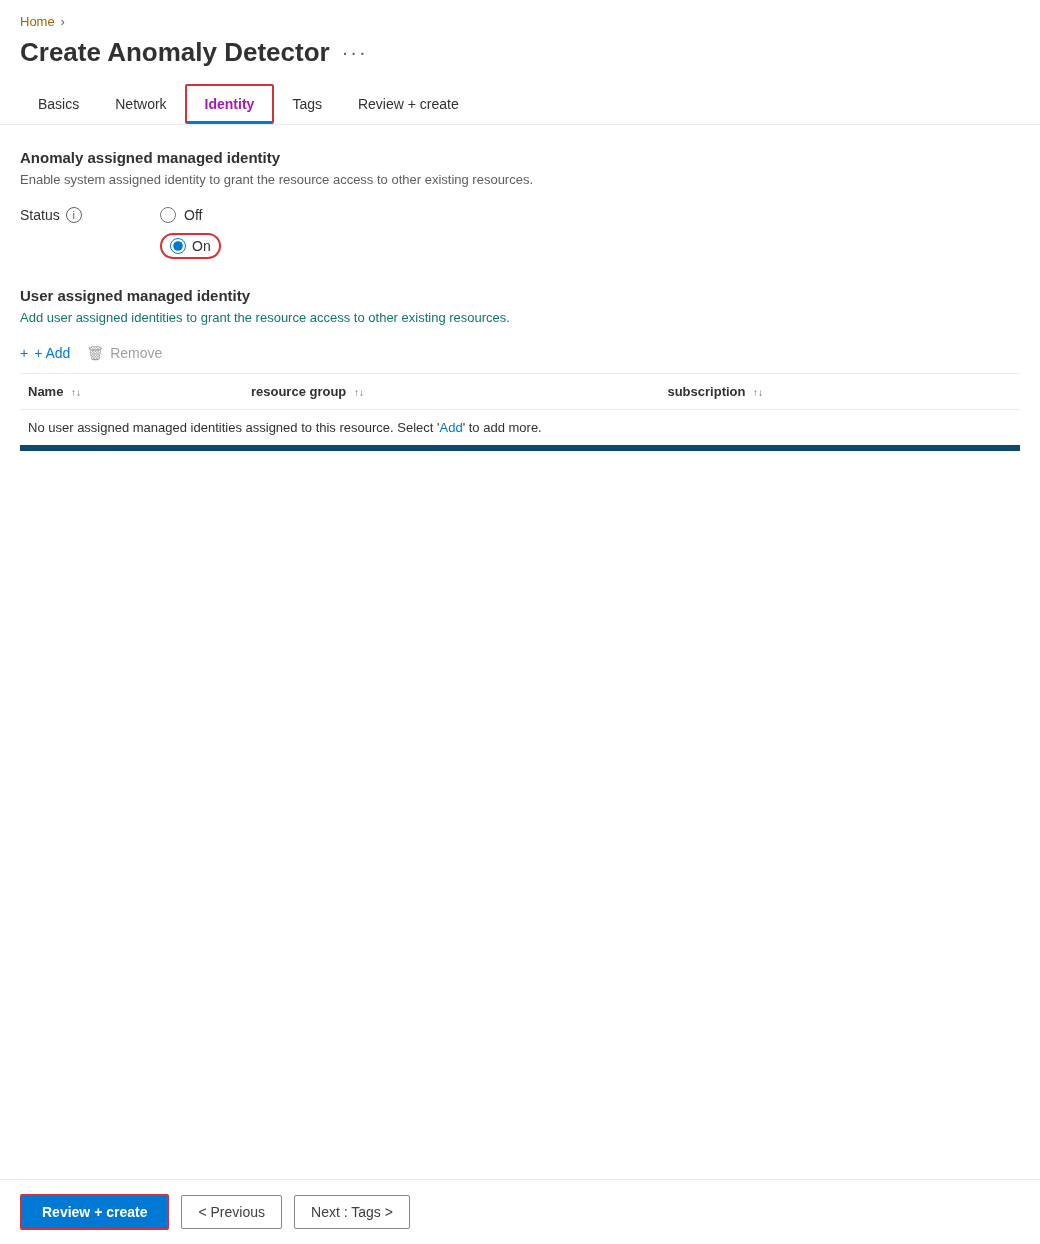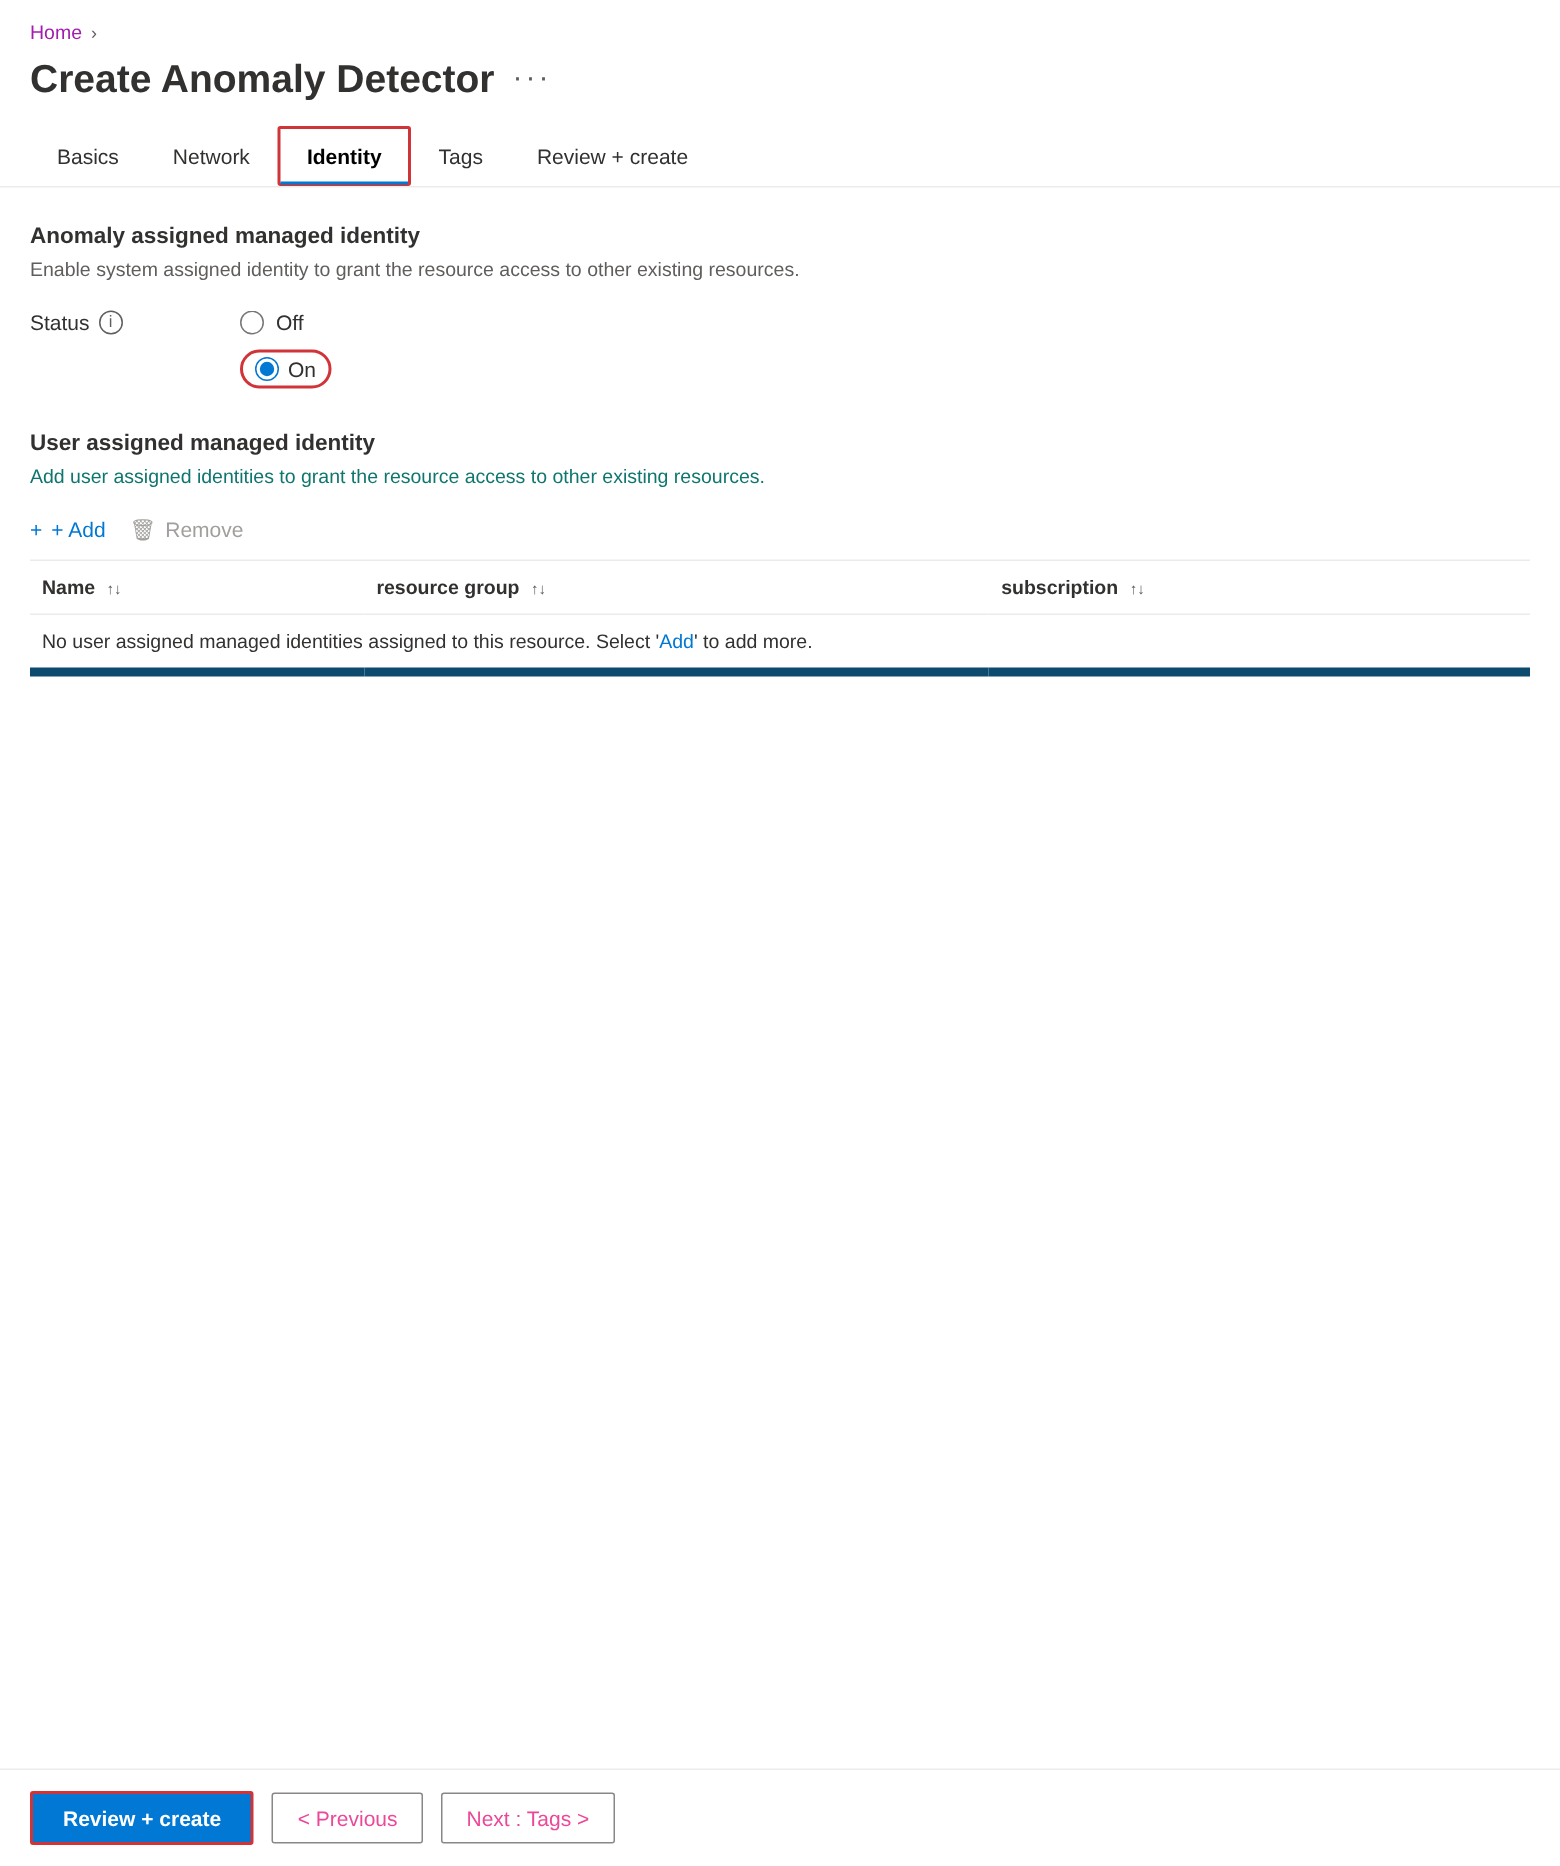--- a/index.html
+++ b/index.html
@@ -15,21 +15,21 @@
 
     .breadcrumb {
       padding: 14px 20px 0 20px;
       display: flex;
       align-items: center;
       gap: 6px;
       font-size: 13px;
       color: #0078d4;
     }
     .breadcrumb a {
-      color: #a21caf;
+      color: #a16207;
       text-decoration: none;
     }
     .breadcrumb-separator {
       color: #605e5c;
       font-size: 12px;
     }
 
     .page-header {
       padding: 8px 20px 16px 20px;
       display: flex;
@@ -60,21 +60,21 @@
       padding: 10px 18px;
       font-size: 14px;
       color: #323130;
       cursor: pointer;
       border: none;
       background: none;
       position: relative;
       white-space: nowrap;
     }
     .tab.active {
-      color: #000000;
+      color: #a21caf;
       font-weight: 600;
       border: 2px solid #d13438;
       border-radius: 2px;
     }
     .tab.active::after {
       content: '';
       position: absolute;
       bottom: -1px;
       left: 0;
       right: 0;
@@ -248,21 +248,21 @@
       color: #fff;
       border: 2px solid #d13438;
       border-radius: 2px;
       padding: 8px 20px;
       font-size: 14px;
       font-weight: 600;
       cursor: pointer;
     }
     .btn-secondary {
       background: #fff;
-      color: #ec4899;
+      color: #404040;
       border: 1px solid #8a8886;
       border-radius: 2px;
       padding: 8px 16px;
       font-size: 14px;
       cursor: pointer;
     }
 
     .main-content-area {
       padding-bottom: 80px;
     }

